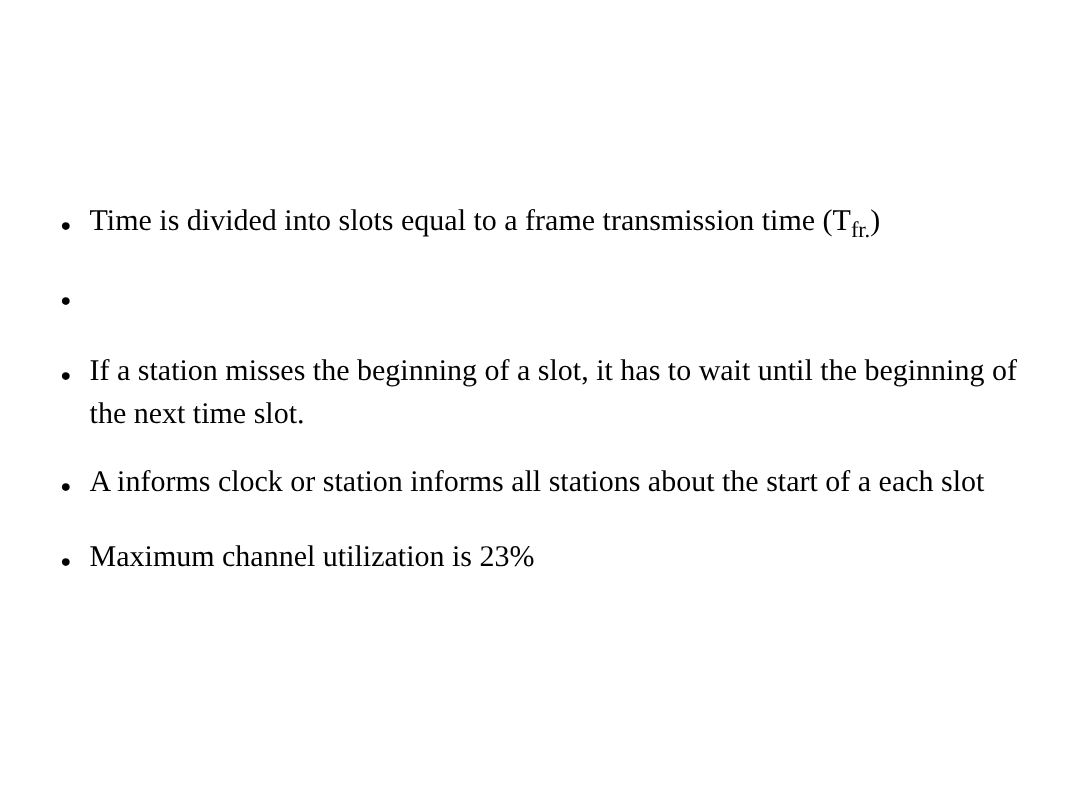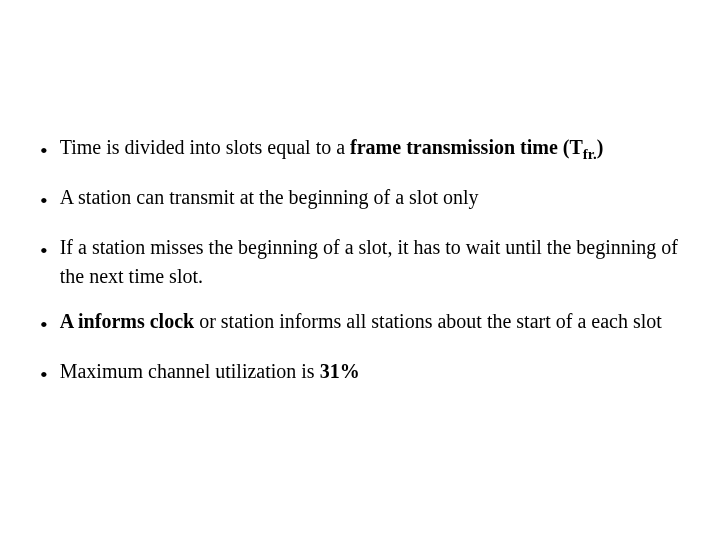--- a/index.html
+++ b/index.html
@@ -50,21 +50,21 @@
       margin-top: 2px;
       font-size: 22px;
       flex-shrink: 0;
     }
 
     ul li .text {
       flex: 1;
     }
 
     .bold {
-      font-weight: bold;
+      font-weight: normal;
     }
 
     sub {
       font-size: 0.75em;
       vertical-align: sub;
     }
   </style>
 </head>
 <body>
 
@@ -74,41 +74,38 @@
 
       <li>
         <span class="bullet">•</span>
         <span class="text">
           Time is divided into slots equal to a <span class="bold">frame transmission time (T<sub>fr.</sub>)</span>
         </span>
       </li>
 
       <li>
         <span class="bullet">•</span>
-        <span class="text">
-          A station can transmit at the beginning of a slot only
-        </span>
       </li>
 
       <li>
         <span class="bullet">•</span>
         <span class="text">
           If a station misses the beginning of a slot, it has to wait until the beginning of the next time slot.
         </span>
       </li>
 
       <li>
         <span class="bullet">•</span>
         <span class="text">
           <span class="bold">A informs clock</span> or station informs all stations about the start of a each slot
         </span>
       </li>
 
       <li>
         <span class="bullet">•</span>
         <span class="text">
-          Maximum channel utilization is <span class="bold">31%</span>
+          Maximum channel utilization is <span class="bold">23%</span>
         </span>
       </li>
 
     </ul>
   </div>
 </div>
 
 </body></html>

